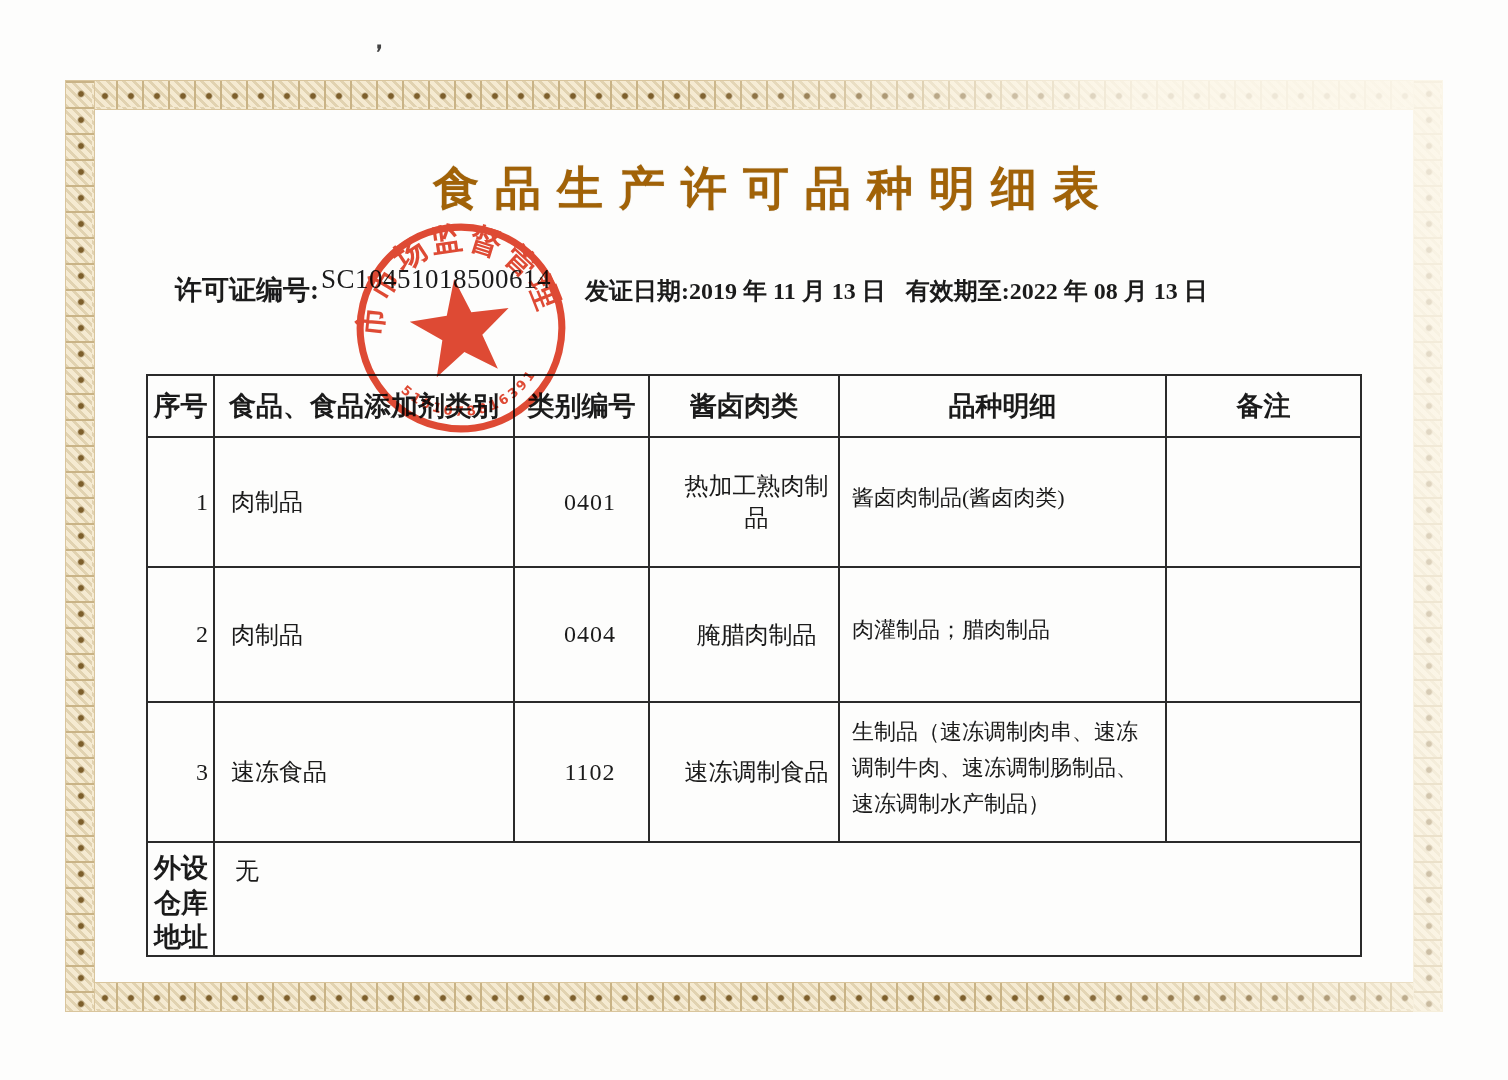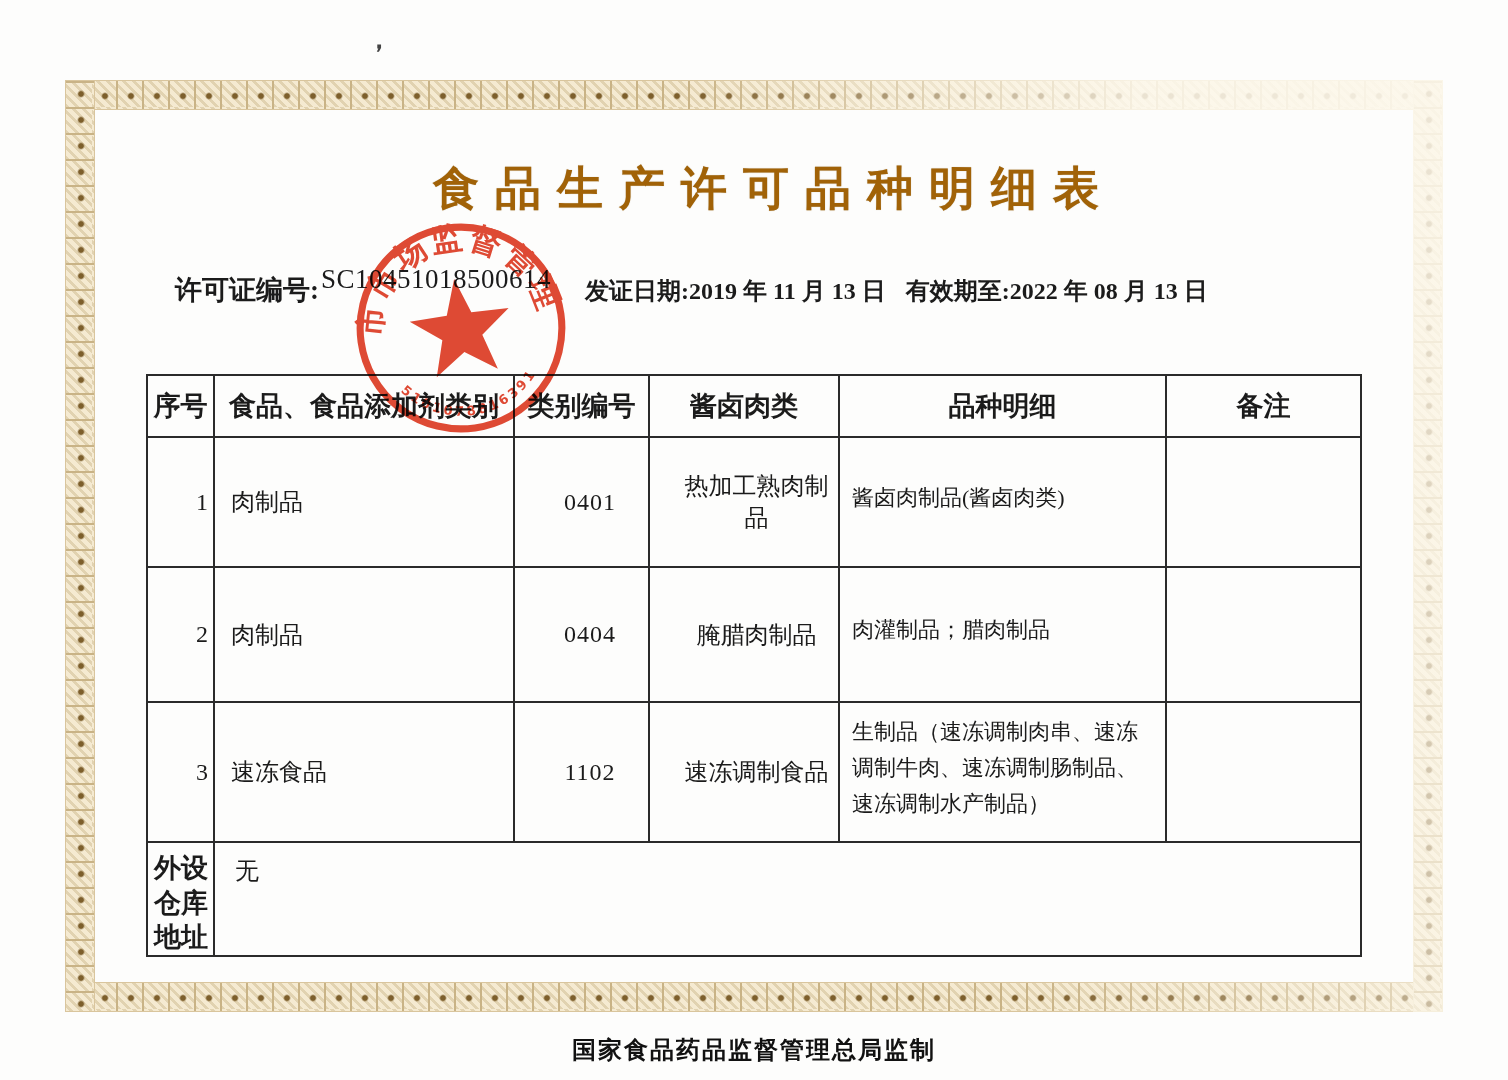--- a/index.html
+++ b/index.html
@@ -158,15 +158,14 @@
       <polygon fill="#dc3118" points="115,66 127.3,101 164.5,101.9 135,124.5 145.6,160.1 115,139 84.4,160.1 95,124.5 65.5,101.9 102.7,101"></polygon>
       <text font-size="31" font-weight="bold" fill="#dc3118" letter-spacing="4" font-family="'Liberation Serif','DejaVu Serif',serif">
         <textPath href="#sealTopArc" startOffset="50%" text-anchor="middle">市市场监督管理</textPath>
       </text>
       <text font-size="13" font-weight="bold" fill="#dc3118" letter-spacing="3" font-family="'DejaVu Sans','Liberation Sans',sans-serif">
         <textPath href="#sealBottomArc" startOffset="50%" text-anchor="middle">5101078816391</textPath>
       </text>
     </g>
   </svg>
 
-  <div class="doc-footer">国家食品药品监督管理总局监制</div>
 
 </div>
 
 </body></html>

